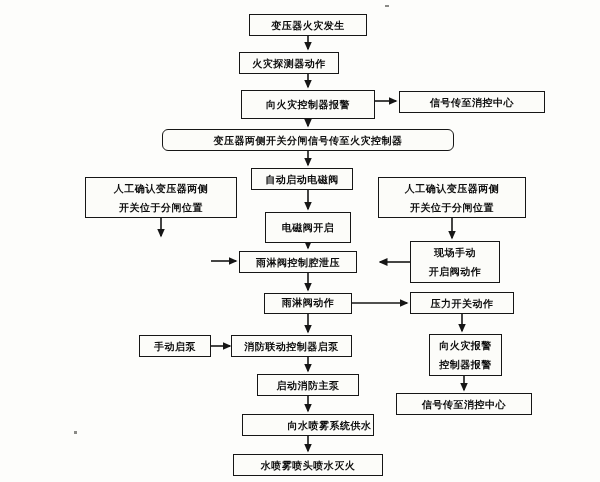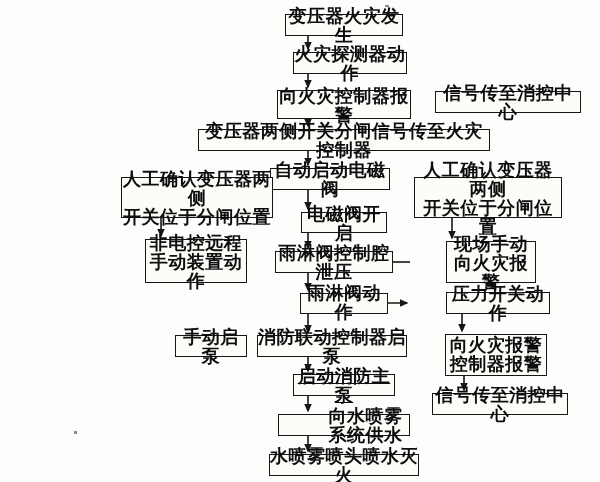--- a/index.html
+++ b/index.html
@@ -12,29 +12,28 @@
   #canvas{
     position:relative;width:600px;height:482px;background:#fdfdfb;
   }
   .node{
     position:absolute;
     box-sizing:border-box;
     background:#fcfcf9;
     border:1.6px solid #161616;
     color:#0d0d0d;
     font-weight:bold;
-    font-size:18px;
+    font-size:10px;
     line-height:19px;
     letter-spacing:0.5px;
     display:flex;
     align-items:center;
     justify-content:center;
     text-align:center;
     white-space:pre-line;
-    margin-left:36px;
   }
   #arrows{position:absolute;left:0;top:0;width:600px;height:482px;}
   #arrows line{stroke:#161616;stroke-width:1.6;}
   .speck{position:absolute;background:#8a8a86;}
 </style>
 </head>
 <body>
 
 <div id="canvas">
 
@@ -61,58 +60,56 @@
     <line x1="211" y1="346" x2="230" y2="346" marker-end="url(#ah)"></line>
     <line x1="462" y1="314" x2="462" y2="331" marker-end="url(#ah)"></line>
     <line x1="308" y1="357" x2="308" y2="371" marker-end="url(#ah)"></line>
     <line x1="464" y1="376" x2="464" y2="390" marker-end="url(#ah)"></line>
     <line x1="308" y1="396" x2="308" y2="411" marker-end="url(#ah)"></line>
     <line x1="308" y1="436" x2="308" y2="451" marker-end="url(#ah)"></line>
   </svg>
 
   <div class="node" style="left:249px;top:14px;width:118px;height:22px;">变压器火灾发生</div>
 
-  <div class="node" style="left:257px;top:52px;width:114px;height:22px;">火灾探测器动作</div>
+  <div class="node" style="left:239px;top:52px;width:100px;height:22px;">火灾探测器动作</div>
 
   <div class="node" style="left:241px;top:90px;width:134px;height:29px;">向火灾控制器报警</div>
 
   <div class="node" style="left:399px;top:91px;width:146px;height:22px;">信号传至消控中心</div>
 
-  <div class="node" style="left:162px;top:129px;width:292px;height:22px;">变压器两侧开关分闸信号传至火灾控制器</div>
+  <div class="node" style="left:162px;top:129px;width:292px;height:22px;border-radius:6px;">变压器两侧开关分闸信号传至火灾控制器</div>
 
-  <div class="node" style="left:234px;top:168px;width:120px;height:22px;">自动启动电磁阀</div>
+  <div class="node" style="left:251px;top:168px;width:102px;height:22px;">自动启动电磁阀</div>
 
   <div class="node" style="left:85px;top:177px;width:152px;height:41px;">人工确认变压器两侧
 开关位于分闸位置</div>
 
   <div class="node" style="left:378px;top:177px;width:148px;height:41px;">人工确认变压器两侧
 开关位于分闸位置</div>
 
-  <div class="node" style="left:265px;top:212px;width:86px;height:21px;">电磁阀开启</div>
+  <div class="node" style="left:265px;top:212px;width:86px;height:31px;">电磁阀开启</div>
 
-  <div class="node" style="left:109px;top:239px;width:102px;height:44px;">非电控远程
-手动装置动作</div>
 
   <div class="node" style="left:239px;top:251px;width:118px;height:22px;">雨淋阀控制腔泄压</div>
 
   <div class="node" style="left:410px;top:241px;width:90px;height:42px;">现场手动
-向火灾报警</div>
+开启阀动作</div>
 
   <div class="node" style="left:264px;top:293px;width:88px;height:21px;font-family:Liberation Mono, monospace;">雨淋阀动作</div>
 
   <div class="node" style="left:139px;top:335px;width:72px;height:22px;">手动启泵</div>
 
   <div class="node" style="left:410px;top:292px;width:104px;height:22px;">压力开关动作</div>
 
-  <div class="node" style="left:221px;top:335px;width:150px;height:22px;">消防联动控制器启泵</div>
+  <div class="node" style="left:231px;top:335px;width:121px;height:22px;">消防联动控制器启泵</div>
 
-  <div class="node" style="left:409px;top:334px;width:102px;height:42px;font-family:Liberation Serif, serif;">向火灾报警
+  <div class="node" style="left:429px;top:334px;width:73px;height:42px;font-family:Liberation Serif, serif;">向火灾报警
 控制器报警</div>
 
-  <div class="node" style="left:257px;top:374px;width:102px;height:22px;text-decoration:underline;">启动消防主泵</div>
+  <div class="node" style="left:257px;top:374px;width:102px;height:22px;">启动消防主泵</div>
 
   <div class="node" style="left:396px;top:393px;width:136px;height:22px;">信号传至消控中心</div>
 
   <div class="node" style="left:242px;top:414px;width:132px;height:22px;padding-left:43px;">向水喷雾系统供水</div>
 
   <div class="node" style="left:233px;top:454px;width:150px;height:22px;text-align:center;">水喷雾喷头喷水灭火</div>
 
   <div class="speck" style="left:385px;top:5px;width:4px;height:2px;"></div>
   <div class="speck" style="left:74px;top:431px;width:3px;height:3px;"></div>
 

